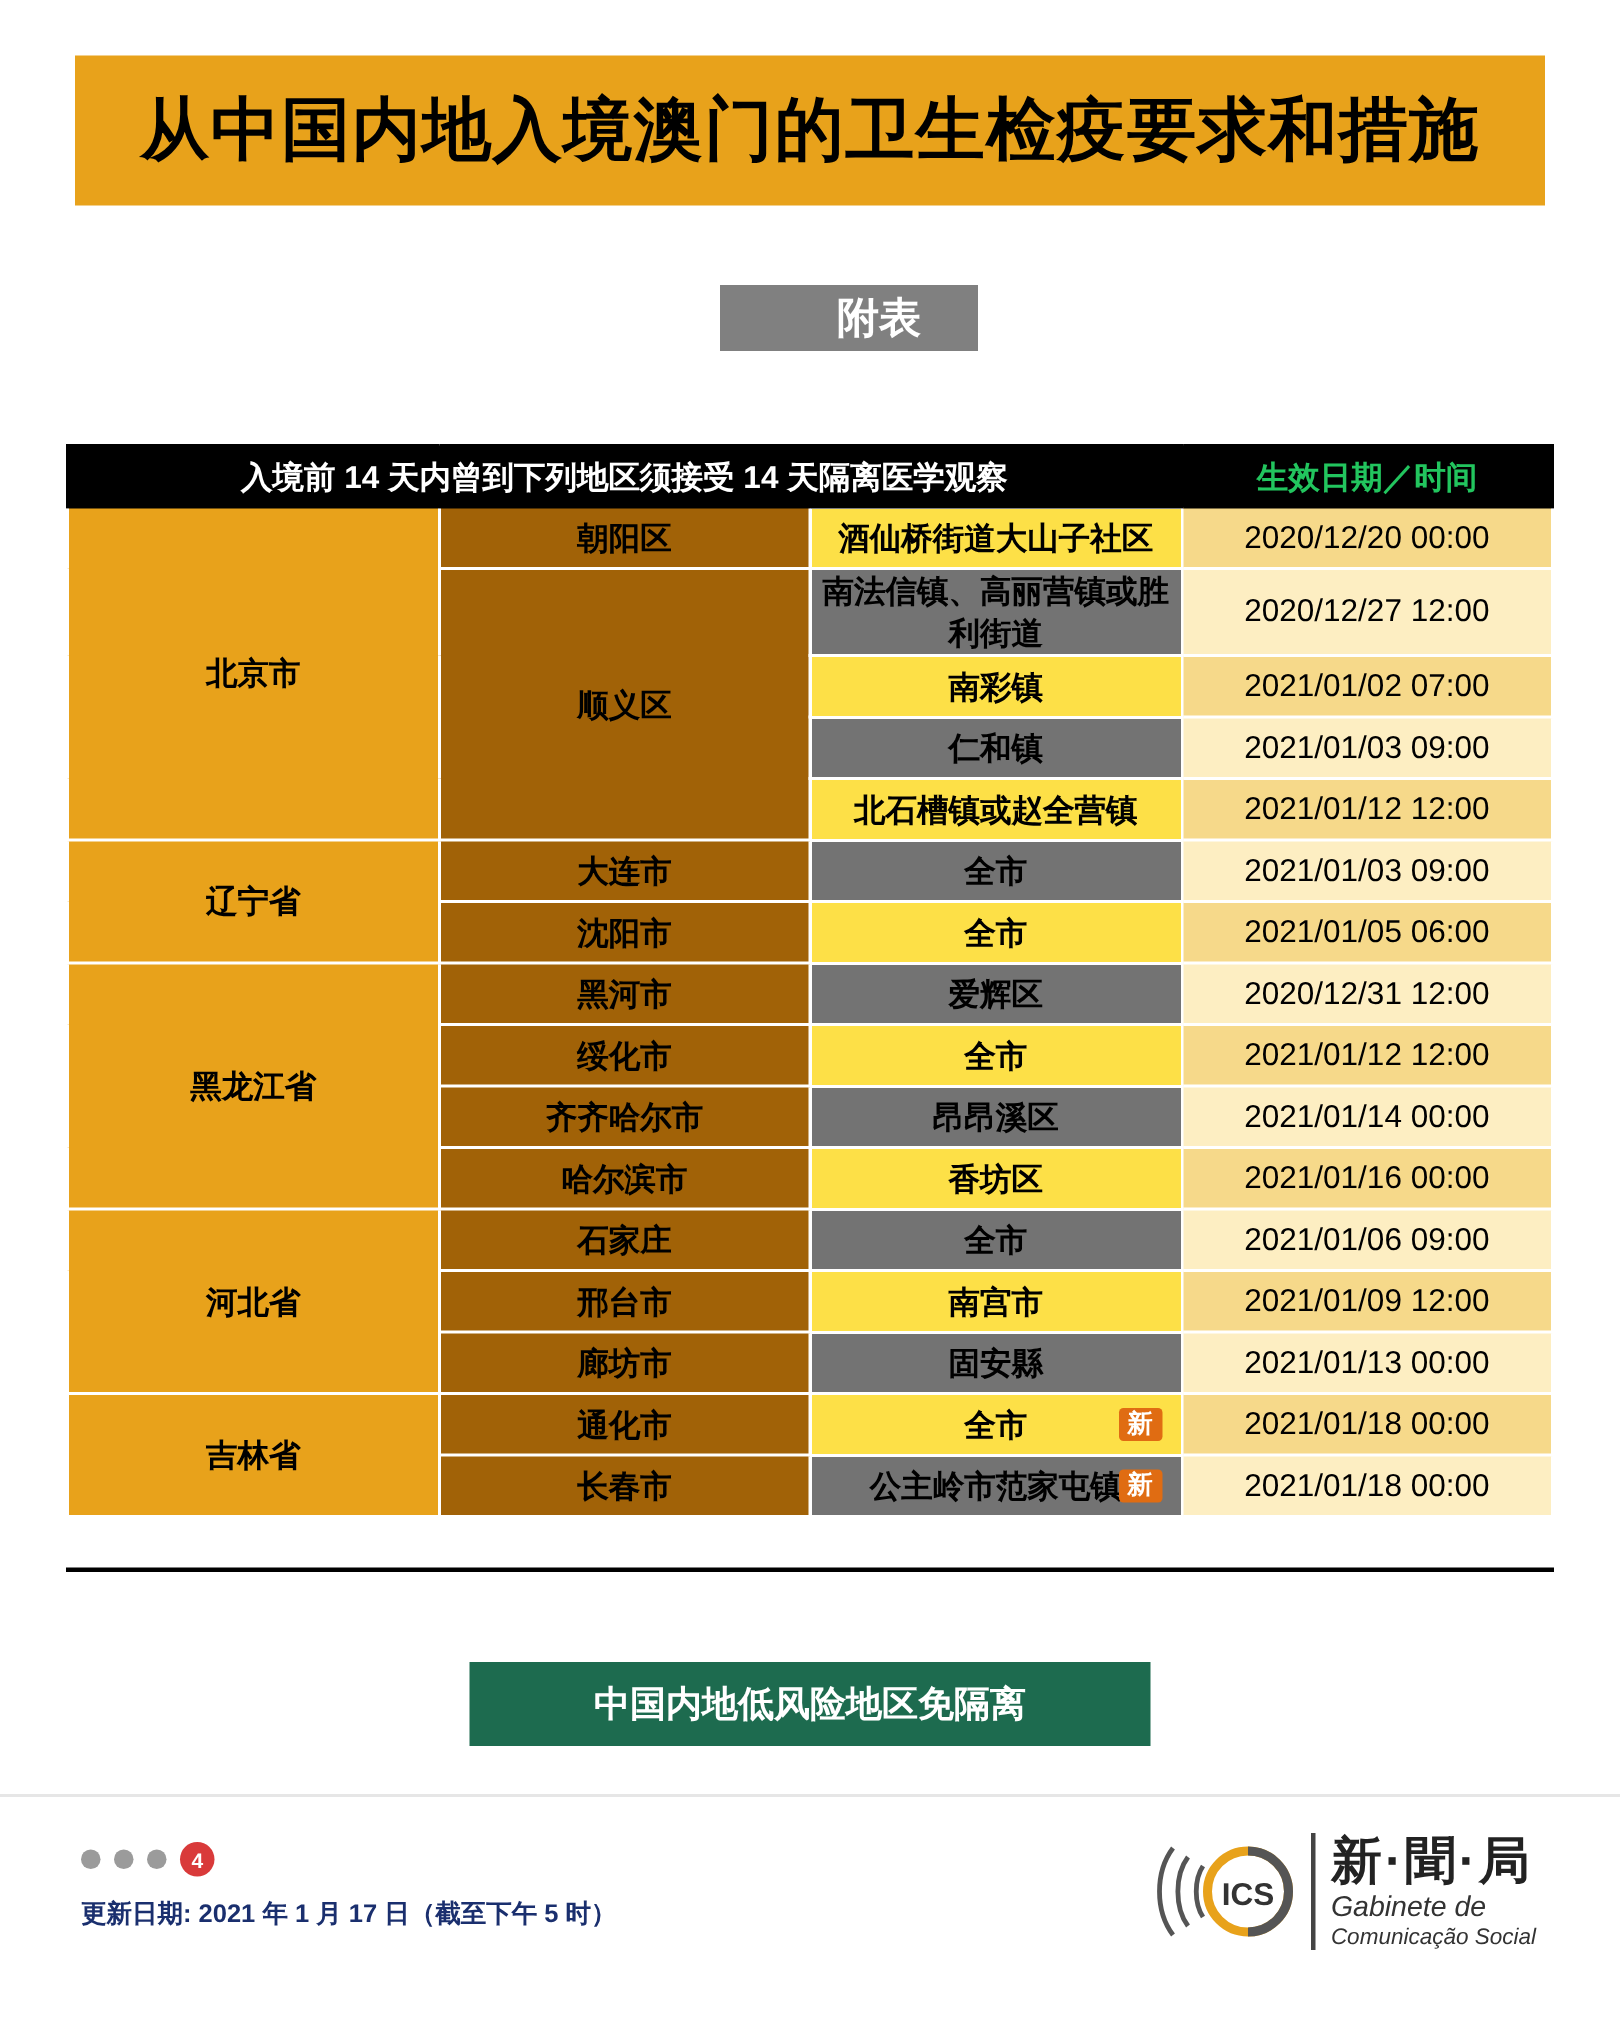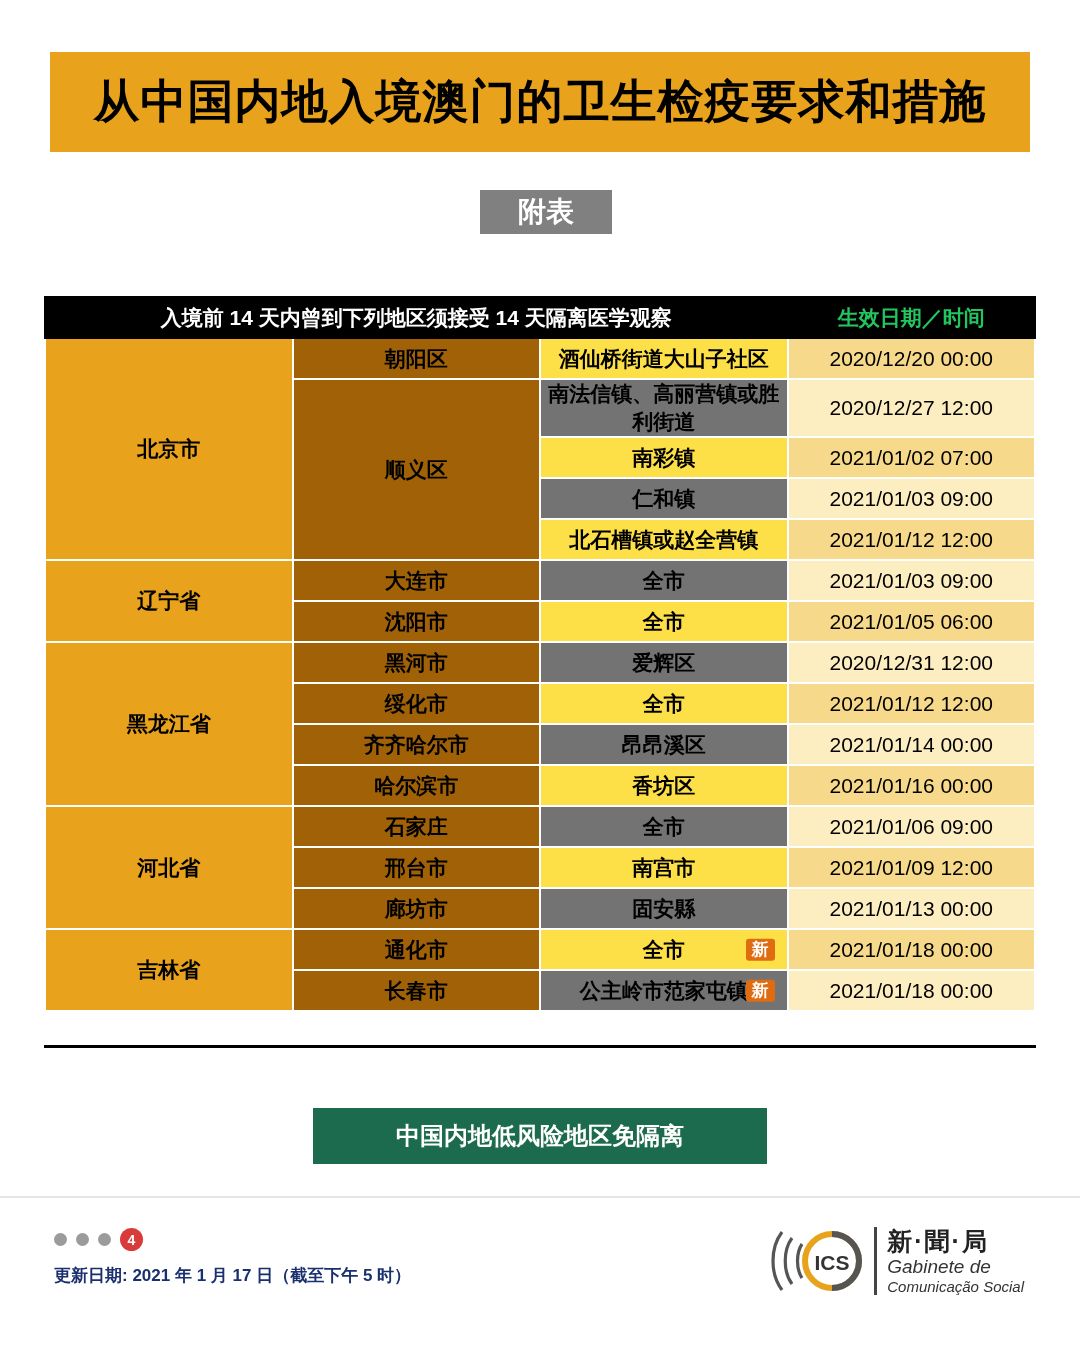--- a/index.html
+++ b/index.html
@@ -13,21 +13,21 @@
     font-family: "Liberation Sans", "DejaVu Sans", sans-serif;
     color: #111;
     position: relative;
     overflow: hidden;
   }
 
   
   .title-band {
     position: absolute;
     left: 50px;
-    top: 52px;
+    top: 37px;
     width: 980px;
     height: 100px;
     background: #e8a21b;
     display: flex;
     align-items: center;
     justify-content: center;
   }
   .title-band .title-text {
     font-size: 46px;
     font-weight: bold;
@@ -39,20 +39,21 @@
   .subtitle-band {
     position: absolute;
     left: 480px;
     top: 190px;
     width: 132px;
     height: 44px;
     background: #808080;
     display: flex;
     align-items: center;
     justify-content: center;
+    padding-left: 40px;
   }
   .subtitle-band .subtitle-text {
     font-size: 28px;
     font-weight: bold;
     color: #ffffff;
   }
 
   
   .table-wrap {
     position: absolute;
@@ -221,21 +222,21 @@
     position: relative;
   }
   .logo-text {
     display: flex;
     flex-direction: column;
     line-height: 1.15;
     border-left: 3px solid #444;
     padding-left: 10px;
   }
   .logo-cn {
-    font-size: 25px;
+    font-size: 34px;
     font-weight: bold;
     color: #222;
     letter-spacing: 2px;
   }
   .logo-pt1 {
     font-size: 19px;
     font-style: italic;
     color: #333;
   }
   .logo-pt2 {

